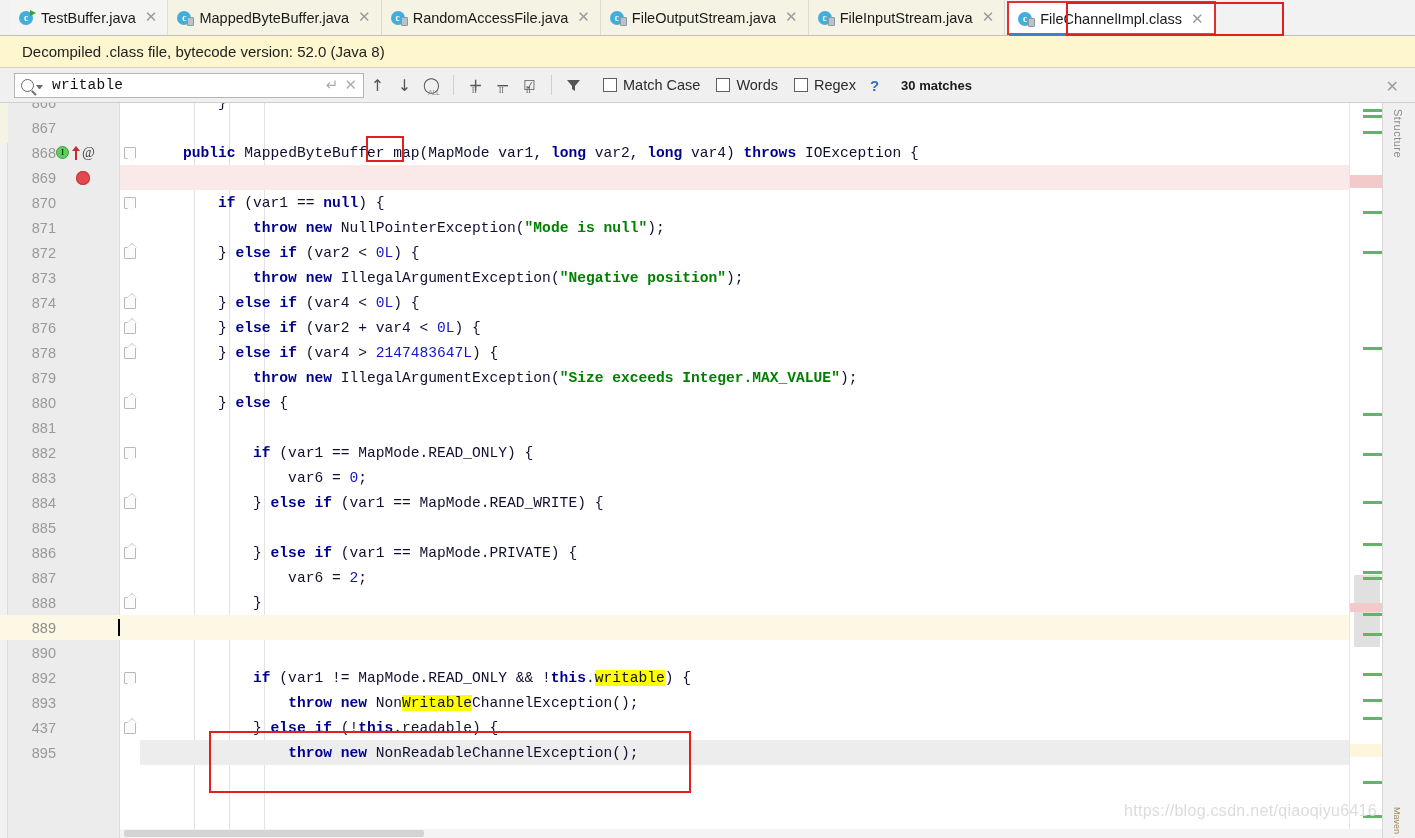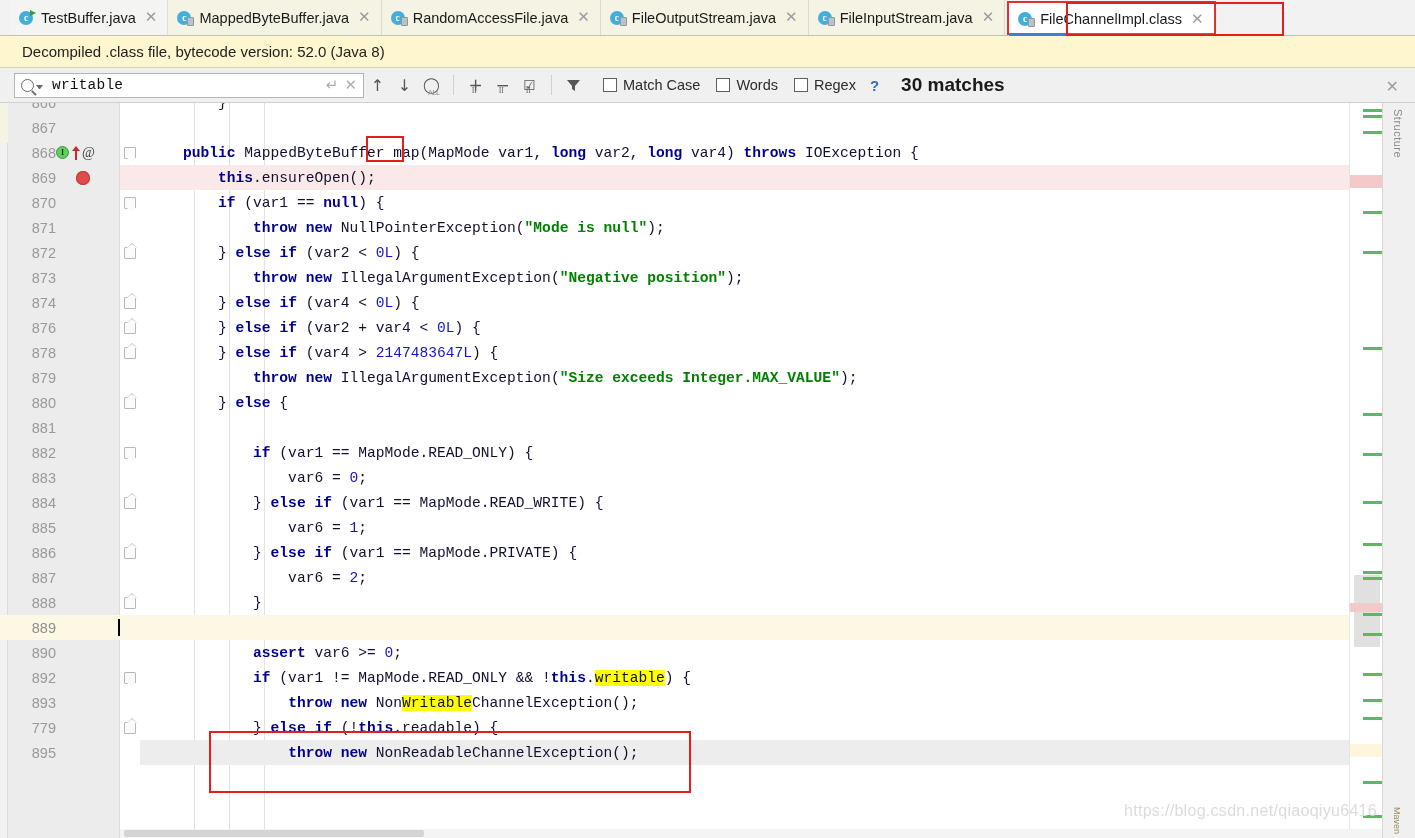--- a/index.html
+++ b/index.html
@@ -129,21 +129,21 @@
   }
   .chk-wrap {
     display: flex; align-items: center; gap: 6px;
     margin-left: 16px; font-size: 14.5px; color: #2b2b2b; cursor: pointer;
   }
   .chk-box {
     width: 14px; height: 14px; border: 1.4px solid #5f5f5f; background: #ffffff;
   }
   .qmark { color: #2f6fc4; font-size: 15px; font-weight: bold; margin-left: 14px; cursor: pointer;}
   .matches {
-    margin-left: 22px; font-size: 19px; font-weight: bold; color: #1a1a1a;
+    margin-left: 22px; font-size: 13px; font-weight: bold; color: #1a1a1a;
   }
   .search-close {
     position: absolute; right: 16px; top: 9px;
     color: #9d9d9d; font-size: 16px; cursor: pointer;
     font-family: "DejaVu Sans", sans-serif;
   }
 
   
   .editor {
     position: absolute; left: 0; top: 103px; width: 1415px; height: 735px;
@@ -469,21 +469,20 @@
         </span>
         <span class="code"><span class="pl">    </span><span class="kw">public</span><span class="pl"> </span><span class="id">MappedByteBuffer</span><span class="pl"> </span><span class="id">map</span><span class="pl">(</span><span class="id">MapMode</span><span class="pl"> var1, </span><span class="kw">long</span><span class="pl"> var2, </span><span class="kw">long</span><span class="pl"> var4) </span><span class="kw">throws</span><span class="pl"> IOException {</span></span>
       </div>
       <div class="line bp-line">
         <div class="rowbg"></div>
         <span class="lnum">869</span>
         <span class="gicons" style="left: 76px;">
           <span class="g-bp"></span>
         </span>
         <span class="fold"></span>
-        <span class="code"><span class="pl">        </span><span class="kw">this</span><span class="pl">.ensureOpen();</span></span>
       </div>
       <div class="line">
         <div class="rowbg"></div>
         <span class="lnum">870</span>
         <span class="gicons"></span>
         <span class="fold">
           <span class="fold-arrow down"></span>
         </span>
         <span class="code"><span class="pl">        </span><span class="kw">if</span><span class="pl"> (var1 == </span><span class="kw">null</span><span class="pl">) {</span></span>
       </div>
@@ -582,21 +581,20 @@
         <span class="fold">
           <span class="fold-arrow up"></span>
         </span>
         <span class="code"><span class="pl">            } </span><span class="kw">else</span><span class="pl"> </span><span class="kw">if</span><span class="pl"> (var1 == MapMode.READ_WRITE) {</span></span>
       </div>
       <div class="line">
         <div class="rowbg"></div>
         <span class="lnum">885</span>
         <span class="gicons"></span>
         <span class="fold"></span>
-        <span class="code"><span class="pl">                var6 = </span><span class="num">1</span><span class="pl">;</span></span>
       </div>
       <div class="line">
         <div class="rowbg"></div>
         <span class="lnum">886</span>
         <span class="gicons"></span>
         <span class="fold">
           <span class="fold-arrow up"></span>
         </span>
         <span class="code"><span class="pl">            } </span><span class="kw">else</span><span class="pl"> </span><span class="kw">if</span><span class="pl"> (var1 == MapMode.PRIVATE) {</span></span>
       </div>
@@ -622,41 +620,40 @@
         <span class="gicons"></span>
         <span class="fold"></span>
         <span class="code"></span>
         <span class="caret"></span>
       </div>
       <div class="line">
         <div class="rowbg"></div>
         <span class="lnum">890</span>
         <span class="gicons"></span>
         <span class="fold"></span>
-        <span class="code"><span class="pl">            </span><span class="kw">assert</span><span class="pl"> var6 &gt;= </span><span class="num">0</span><span class="pl">;</span></span>
       </div>
       <div class="line">
         <div class="rowbg"></div>
         <span class="lnum">892</span>
         <span class="gicons"></span>
         <span class="fold">
           <span class="fold-arrow down"></span>
         </span>
         <span class="code"><span class="pl">            </span><span class="kw">if</span><span class="pl"> (var1 != MapMode.READ_ONLY &amp;&amp; !</span><span class="kw">this</span><span class="pl">.</span><span class="pl hl">writable</span><span class="pl">) {</span></span>
       </div>
       <div class="line">
         <div class="rowbg"></div>
         <span class="lnum">893</span>
         <span class="gicons"></span>
         <span class="fold"></span>
         <span class="code"><span class="pl">                </span><span class="kw">throw</span><span class="pl"> </span><span class="kw">new</span><span class="pl"> Non</span><span class="pl hl">Writable</span><span class="pl">ChannelException();</span></span>
       </div>
       <div class="line">
         <div class="rowbg"></div>
-        <span class="lnum">779</span>
+        <span class="lnum">437</span>
         <span class="gicons"></span>
         <span class="fold">
           <span class="fold-arrow up"></span>
         </span>
         <span class="code"><span class="pl">            } </span><span class="kw">else</span><span class="pl"> </span><span class="kw">if</span><span class="pl"> (!</span><span class="kw">this</span><span class="pl">.readable) {</span></span>
       </div>
       <div class="line grey-line">
         <div class="rowbg"></div>
         <span class="lnum">895</span>
         <span class="gicons"></span>

